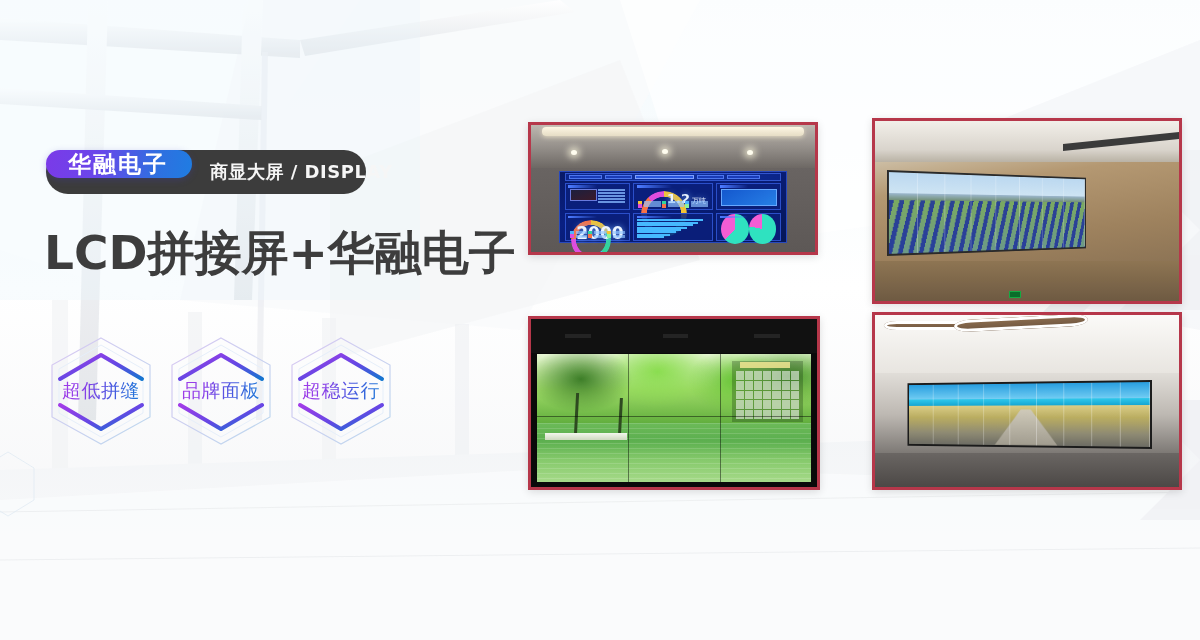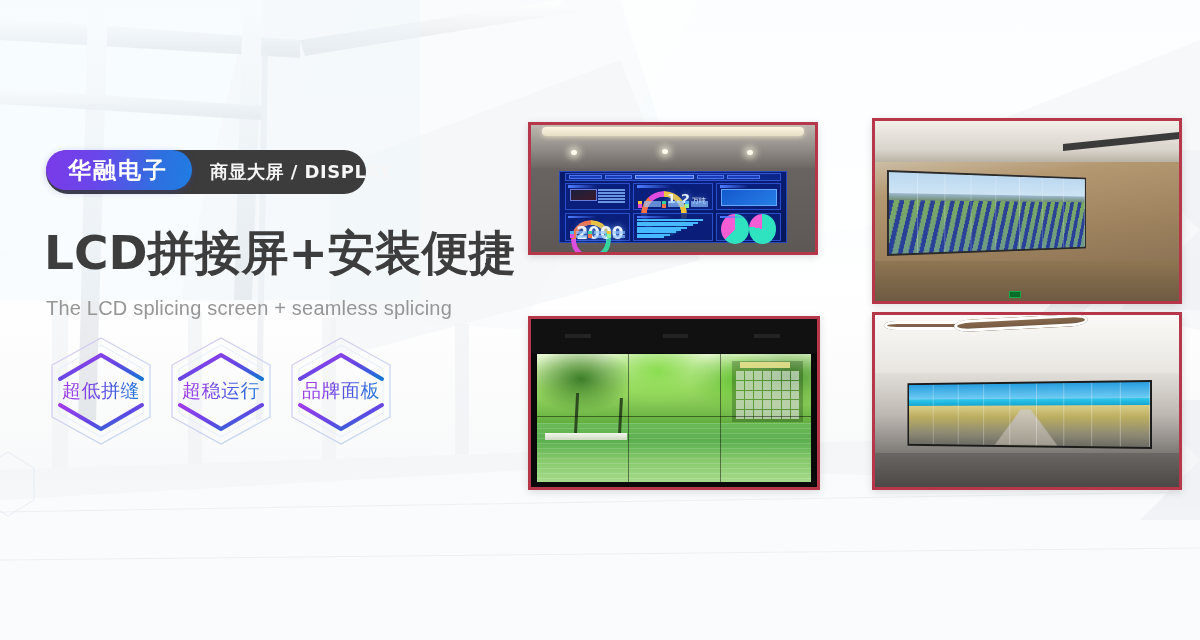--- a/index.html
+++ b/index.html
@@ -23,21 +23,21 @@
   .left { position:absolute; left:0; top:0; width:520px; height:640px; }
 
   
   .pill-wrap { position:absolute; left:46px; top:150px; display:flex; align-items:stretch;
                height:44px; }
   .pill-dark {
     position:absolute; left:0; top:0; height:44px; width:320px;
     background:#3c3c3c; border-radius:22px;
   }
   .pill-brand {
-    position:relative; z-index:2; height:40px; padding:0 24px 0 22px;
+    position:relative; z-index:2; height:28px; padding:0 24px 0 22px;
     border-radius:22px;
     background:linear-gradient(100deg,#7b3ae8 0%,#6a46ea 35%,#2f6fe0 75%,#1f7de2 100%);
     display:flex; align-items:center; justify-content:flex-end;
     box-shadow:0 2px 7px rgba(70,60,190,.28);
   }
   .pill-brand span { color:#fff; font-size:23px; font-weight:bold; letter-spacing:2px;
                      font-family:"DejaVu Sans","Liberation Sans",sans-serif; }
   .pill-label { position:relative; z-index:2; display:flex; align-items:center;
                 height:44px; padding:0 22px 0 18px; }
   .pill-label span { color:#f6f6f6; font-size:18px; font-weight:bold; letter-spacing:.5px;
@@ -287,22 +287,21 @@
     <div class="pill-wrap">
       <div class="pill-dark"></div>
       <div class="pill-brand">
         <span>华融电子</span>
       </div>
       <div class="pill-label">
         <span>商显大屏 / DISPLAY</span>
       </div>
     </div>
 
-    <div class="headline">LCD拼接屏+安装便捷</div>
-    <div class="subhead">The LCD splicing screen + seamless splicing</div>
+    <div class="headline">LCD拼接屏+华融电子</div>
 
     <div class="features">
 
       <div class="feature">
         <svg width="110" height="112" viewBox="0 0 110 112" aria-hidden="true">
           <defs>
             <linearGradient id="hg1" x1="0" y1="0" x2="1" y2="1">
               <stop offset="0%" stop-color="#a33ce8"></stop>
                 <stop offset="55%" stop-color="#6348e4"></stop>
               <stop offset="100%" stop-color="#1476cf"></stop>
@@ -320,31 +319,31 @@
         <div class="ftext">超低拼缝</div>
       </div>
 
       <div class="feature">
         <svg width="110" height="112" viewBox="0 0 110 112" aria-hidden="true">
           <polygon points="55,3 104,30 104,82 55,109 6,82 6,30" fill="none" stroke="url(#hgo)" stroke-width="1.2"></polygon>
           <polygon points="55,10 97,34 97,78 55,102 13,78 13,34" fill="none" stroke="#e6effa" stroke-width="1"></polygon>
           <path d="M14,44 L55,20 L96,44" fill="none" stroke="url(#hg1)" stroke-width="4" stroke-linecap="round" stroke-linejoin="round"></path>
           <path d="M14,70 L55,94 L96,70" fill="none" stroke="url(#hg1)" stroke-width="4" stroke-linecap="round" stroke-linejoin="round"></path>
         </svg>
-        <div class="ftext">超稳运行</div>
+        <div class="ftext">品牌面板</div>
       </div>
 
       <div class="feature">
         <svg width="110" height="112" viewBox="0 0 110 112" aria-hidden="true">
           <polygon points="55,3 104,30 104,82 55,109 6,82 6,30" fill="none" stroke="url(#hgo)" stroke-width="1.2"></polygon>
           <polygon points="55,10 97,34 97,78 55,102 13,78 13,34" fill="none" stroke="#e6effa" stroke-width="1"></polygon>
           <path d="M14,44 L55,20 L96,44" fill="none" stroke="url(#hg1)" stroke-width="4" stroke-linecap="round" stroke-linejoin="round"></path>
           <path d="M14,70 L55,94 L96,70" fill="none" stroke="url(#hg1)" stroke-width="4" stroke-linecap="round" stroke-linejoin="round"></path>
         </svg>
-        <div class="ftext">品牌面板</div>
+        <div class="ftext">超稳运行</div>
       </div>
 
 
     </div>
   </div>
 
   <div class="photos">
 
     <div class="shot shot-dash">
       <div class="inner dim">

